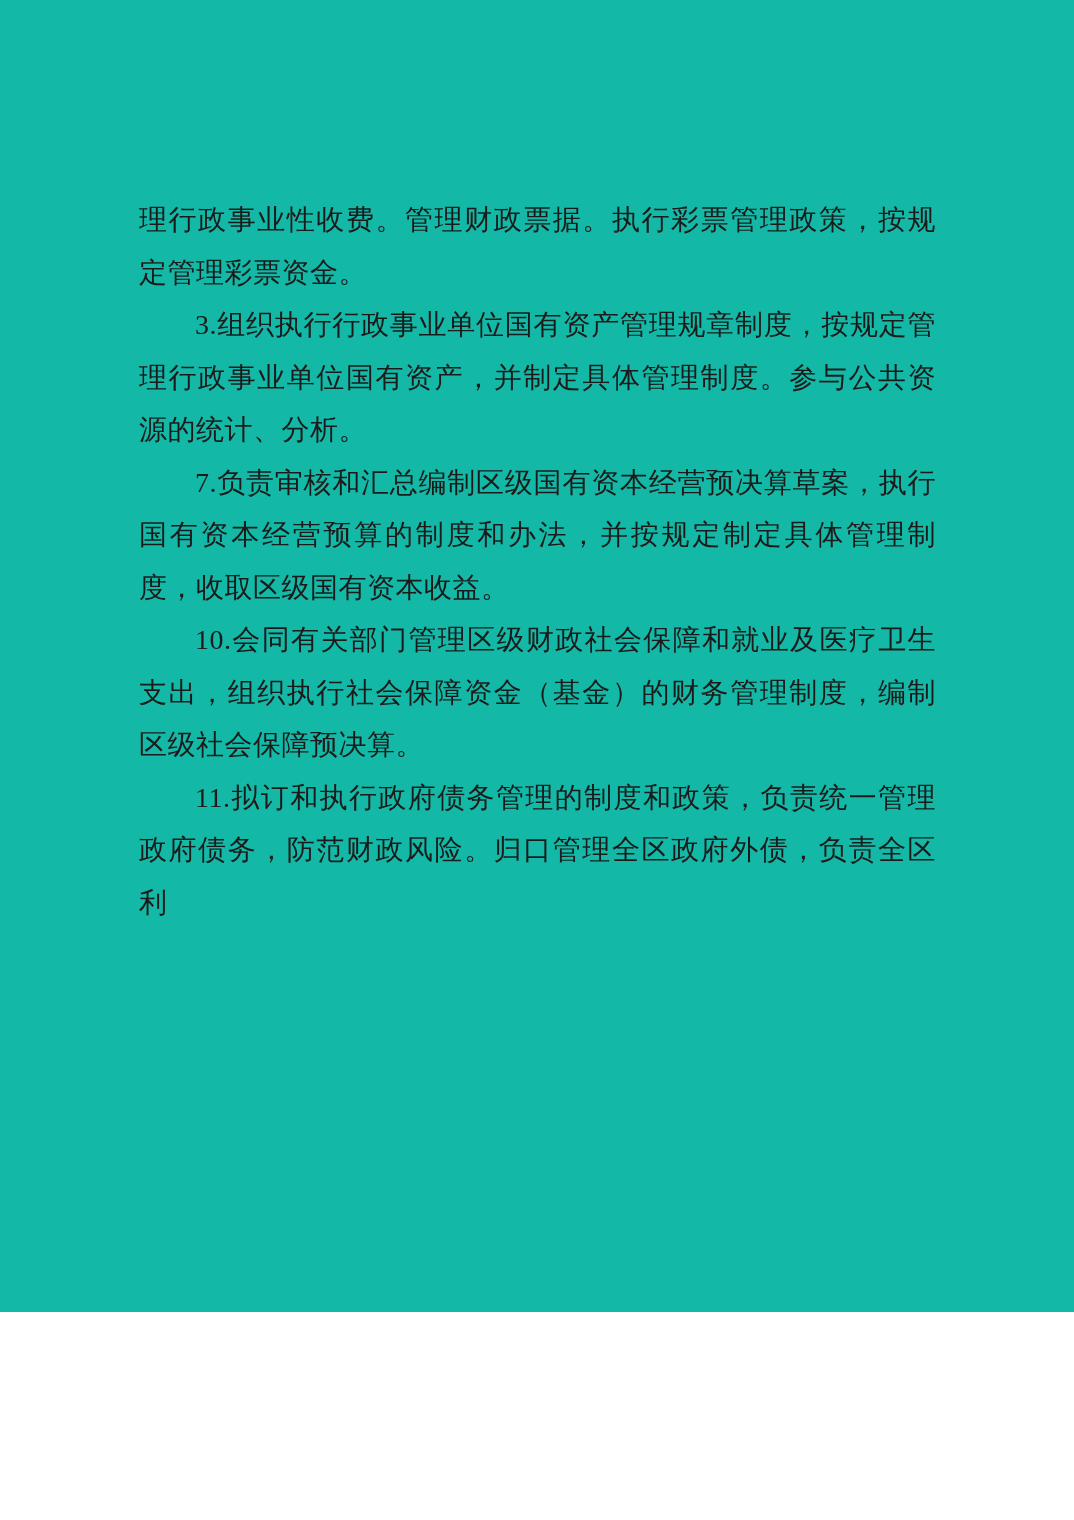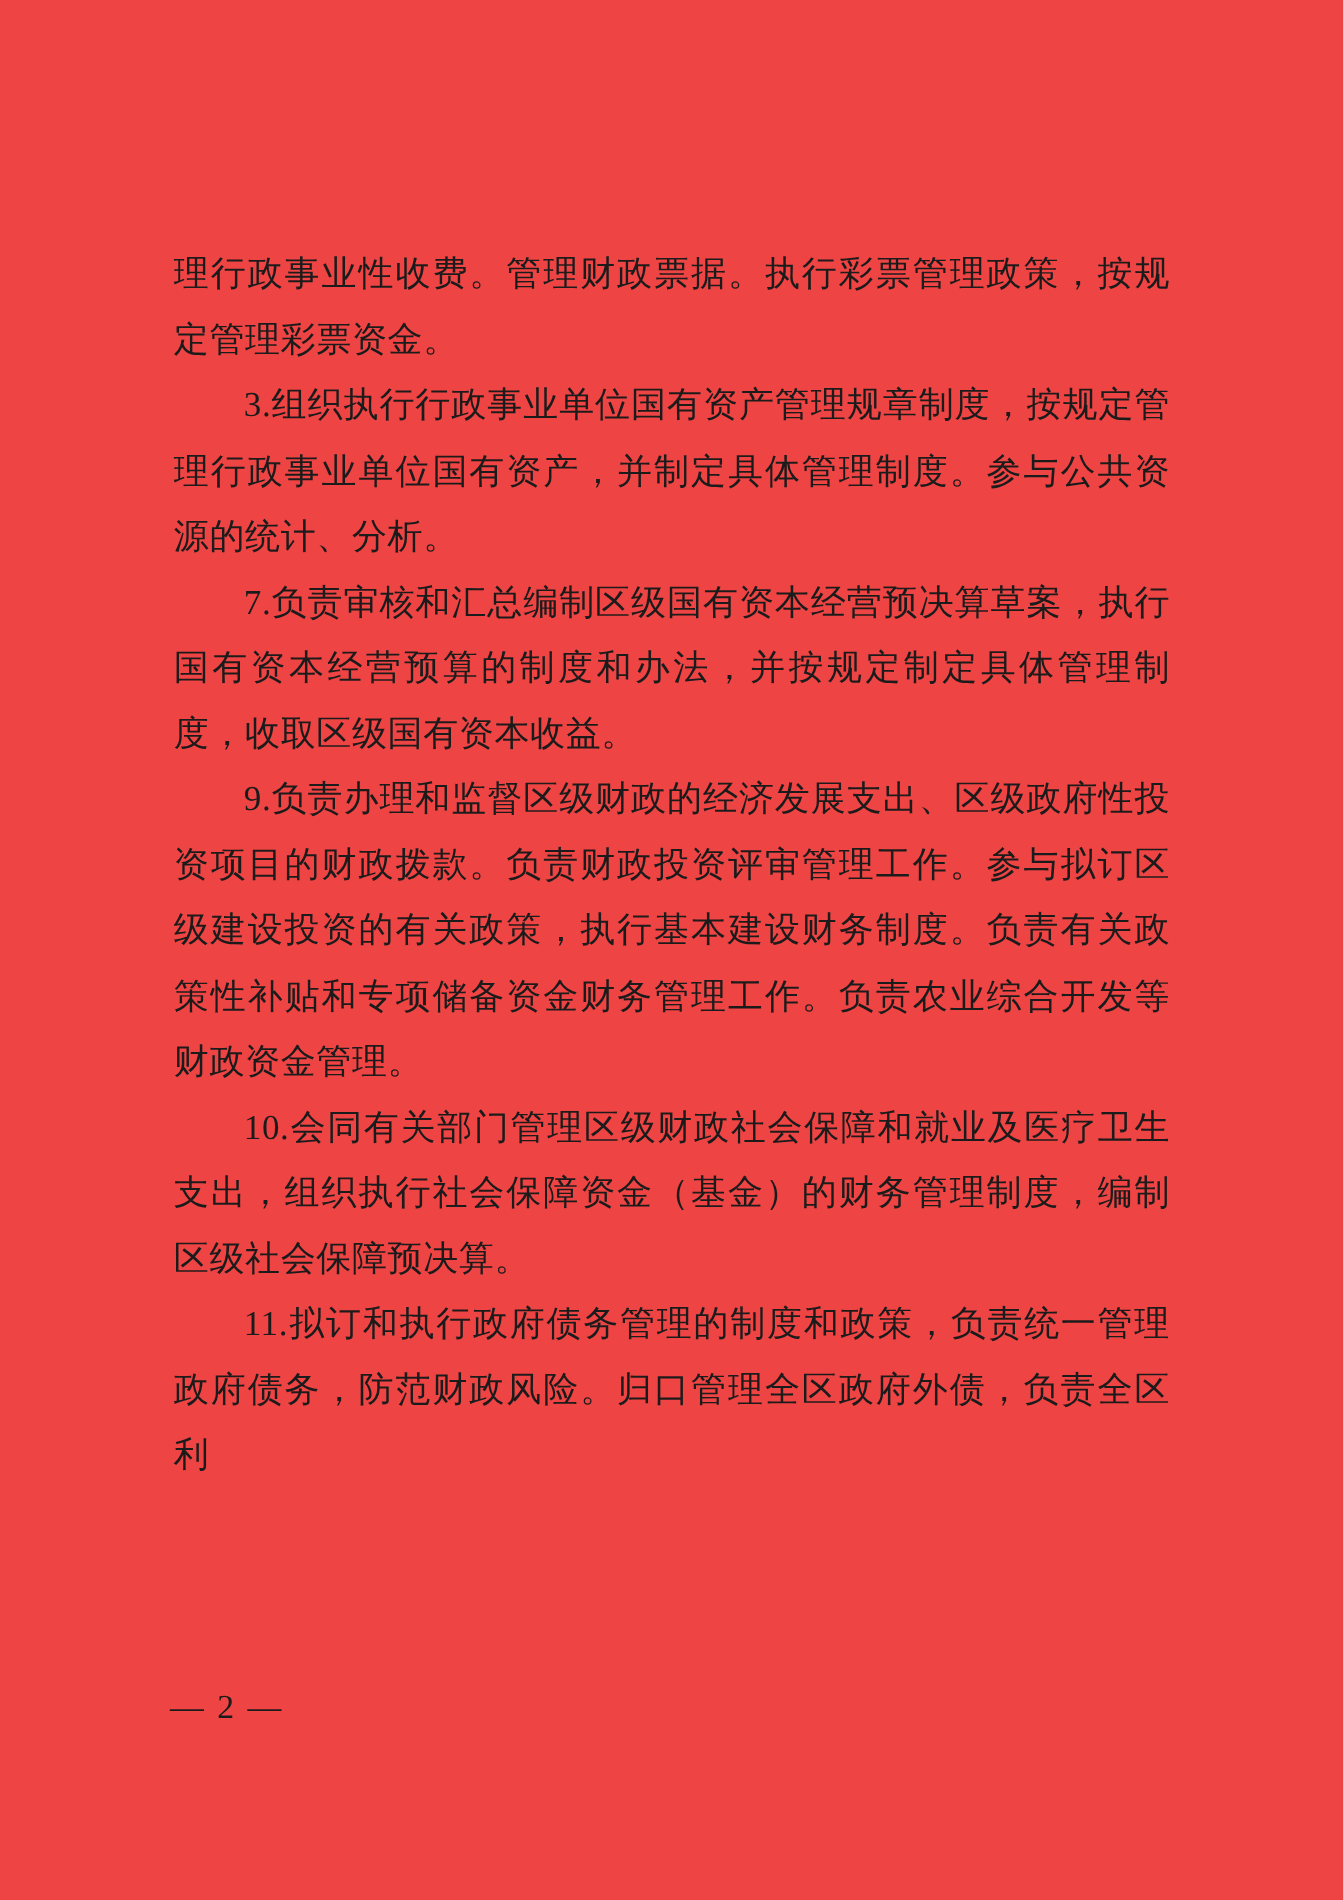--- a/index.html
+++ b/index.html
@@ -3,22 +3,22 @@
 <meta charset="utf-8">
 <style>
   html, body {
     margin: 0;
     padding: 0;
     background: #ffffff;
   }
   .page {
     position: relative;
     width: 1074px;
-    height: 1520px;
-    background: #ef4444;
+    height: 1312px;
+    background: #14b8a6;
     overflow: hidden;
     font-family: "Liberation Serif", "DejaVu Serif", serif;
   }
   .doc-body {
     position: absolute;
     left: 139px;
     top: 194px;
     width: 797px;
     color: #1b1b1b;
     font-size: 28px;
@@ -46,20 +46,19 @@
 </style>
 </head>
 <body>
 
 <div class="page">
 
   <div class="doc-body">
     <p>理行政事业性收费。管理财政票据。执行彩票管理政策，按规定管理彩票资金。</p>
     <p class="indent">3.组织执行行政事业单位国有资产管理规章制度，按规定管理行政事业单位国有资产，并制定具体管理制度。参与公共资源的统计、分析。</p>
     <p class="indent">7.负责审核和汇总编制区级国有资本经营预决算草案，执行国有资本经营预算的制度和办法，并按规定制定具体管理制度，收取区级国有资本收益。</p>
-    <p class="indent">9.负责办理和监督区级财政的经济发展支出、区级政府性投资项目的财政拨款。负责财政投资评审管理工作。参与拟订区级建设投资的有关政策，执行基本建设财务制度。负责有关政策性补贴和专项储备资金财务管理工作。负责农业综合开发等财政资金管理。</p>
     <p class="indent">10.会同有关部门管理区级财政社会保障和就业及医疗卫生支出，组织执行社会保障资金（基金）的财务管理制度，编制区级社会保障预决算。</p>
     <p class="indent">11.拟订和执行政府债务管理的制度和政策，负责统一管理政府债务，防范财政风险。归口管理全区政府外债，负责全区利</p>
   </div>
 
   <div class="page-footer">— 2 —</div>
 
 </div>
 
 </body></html>

